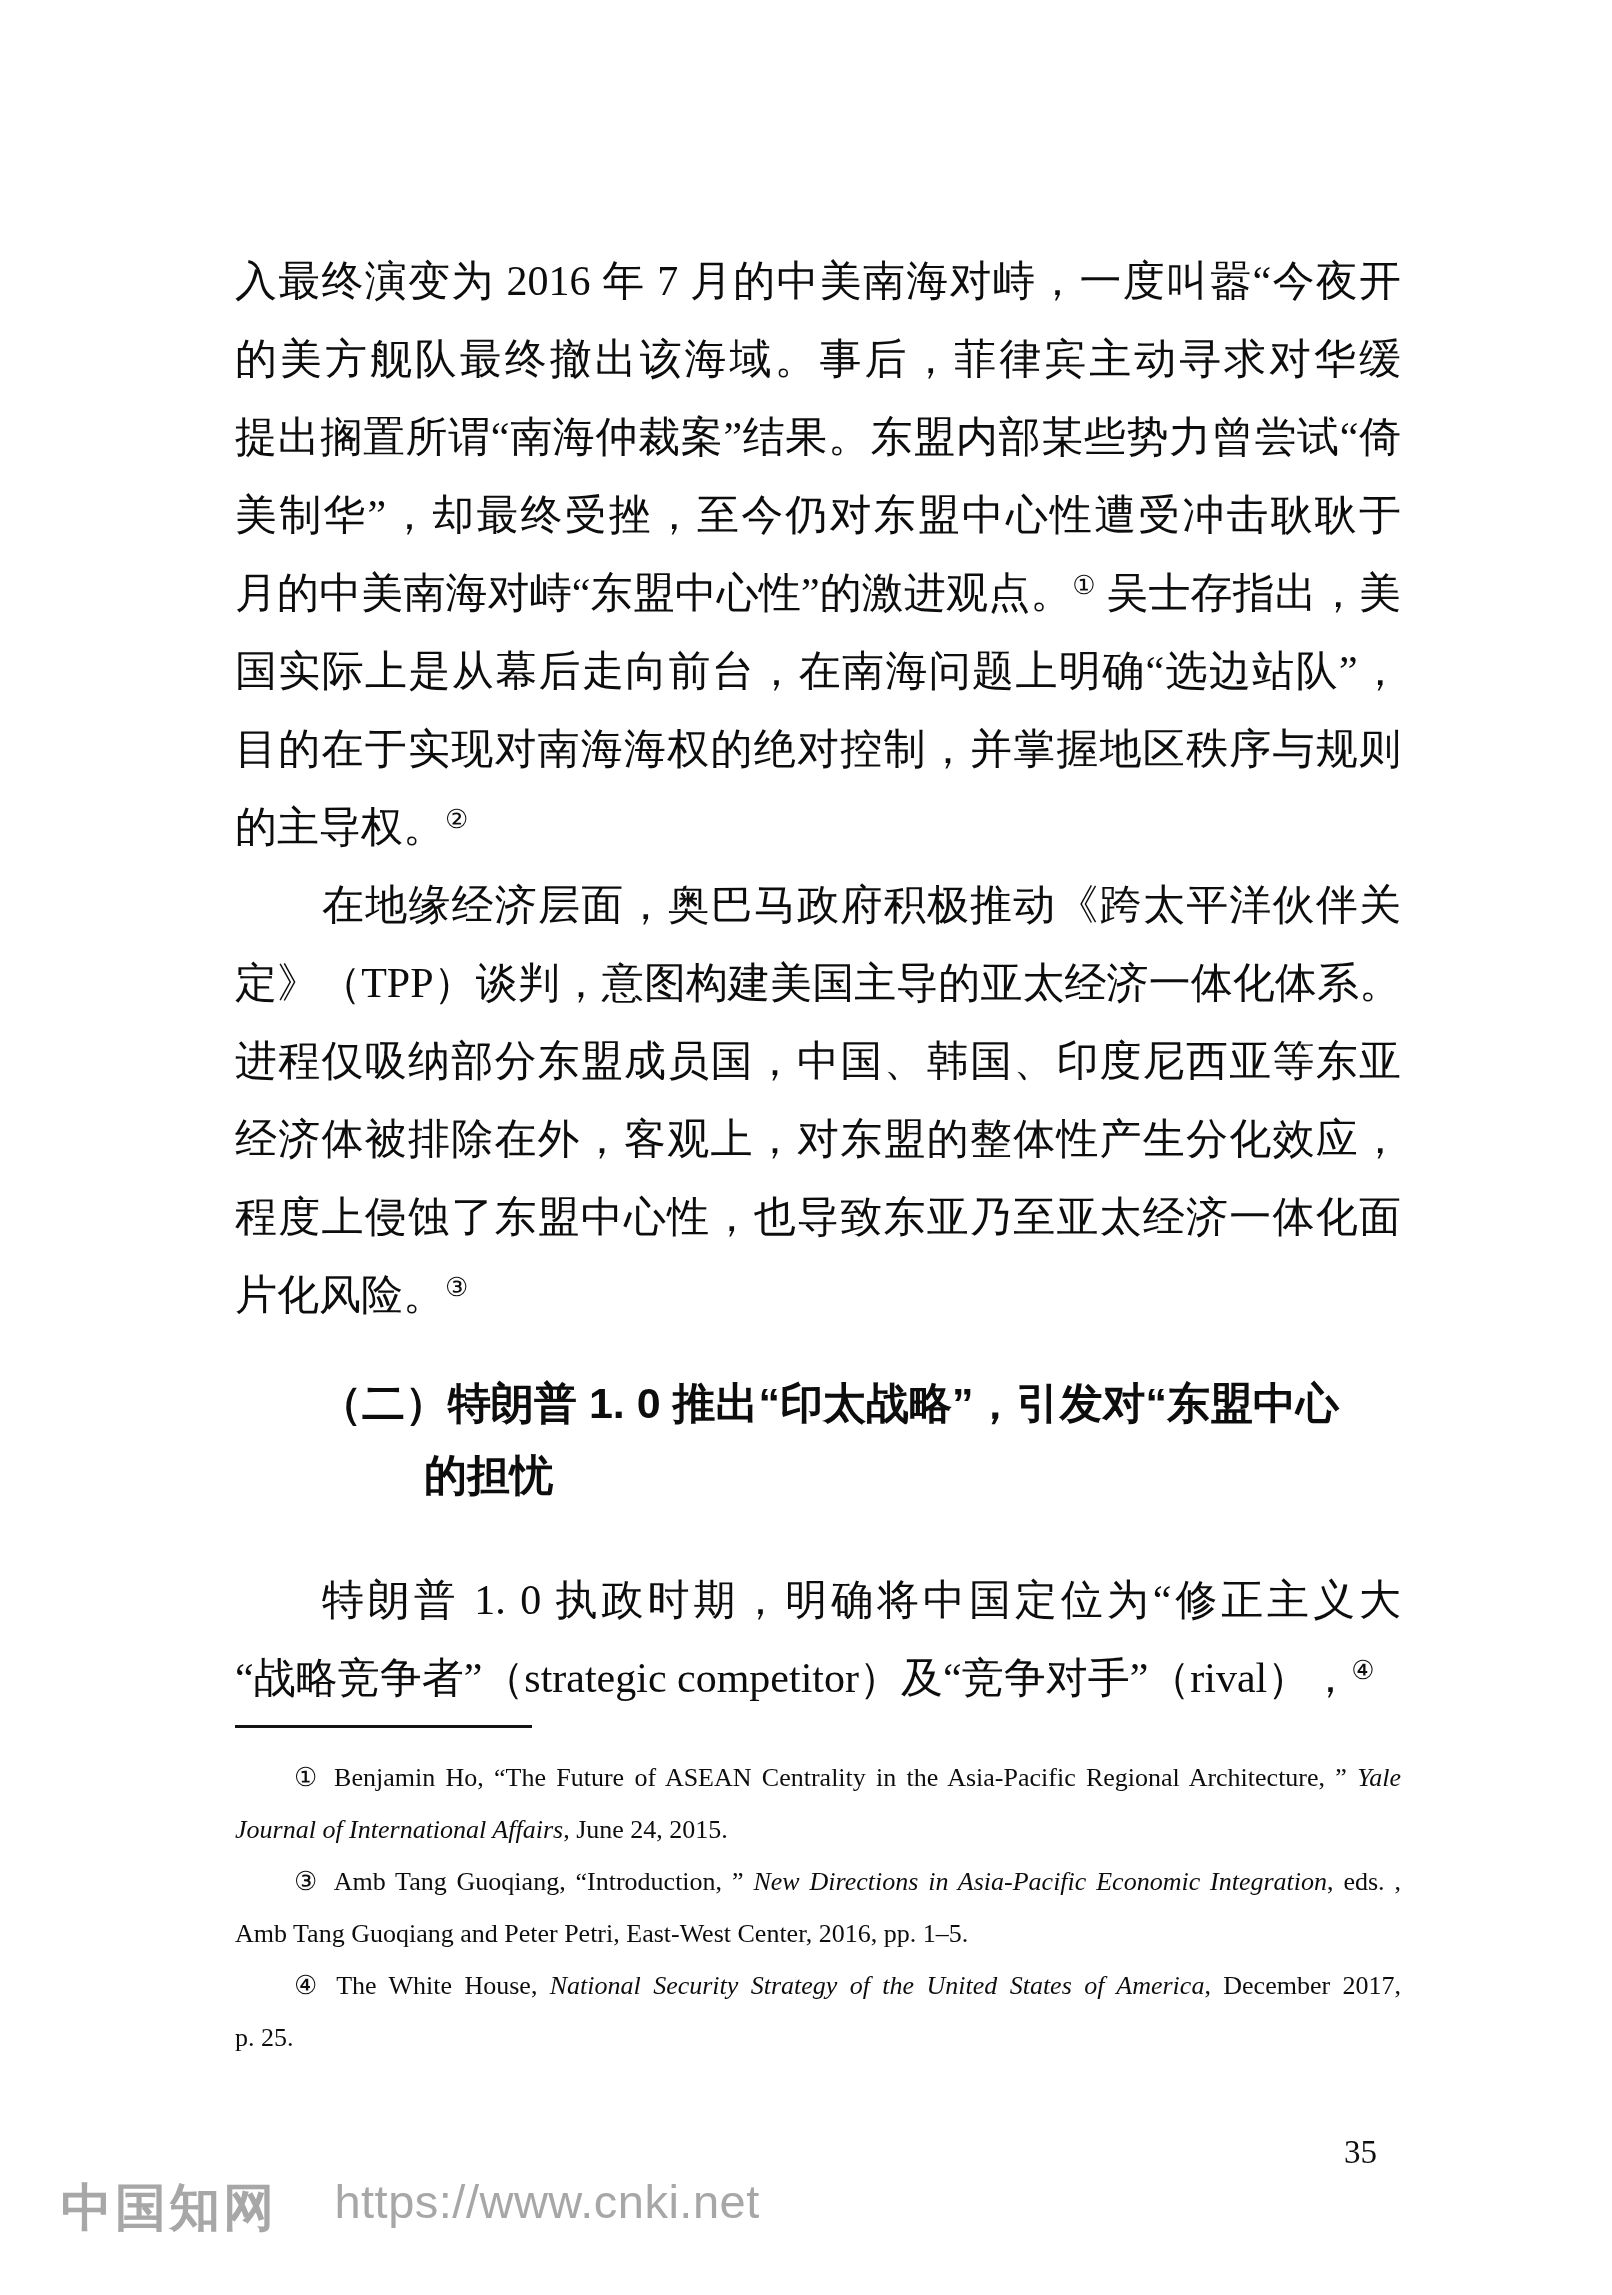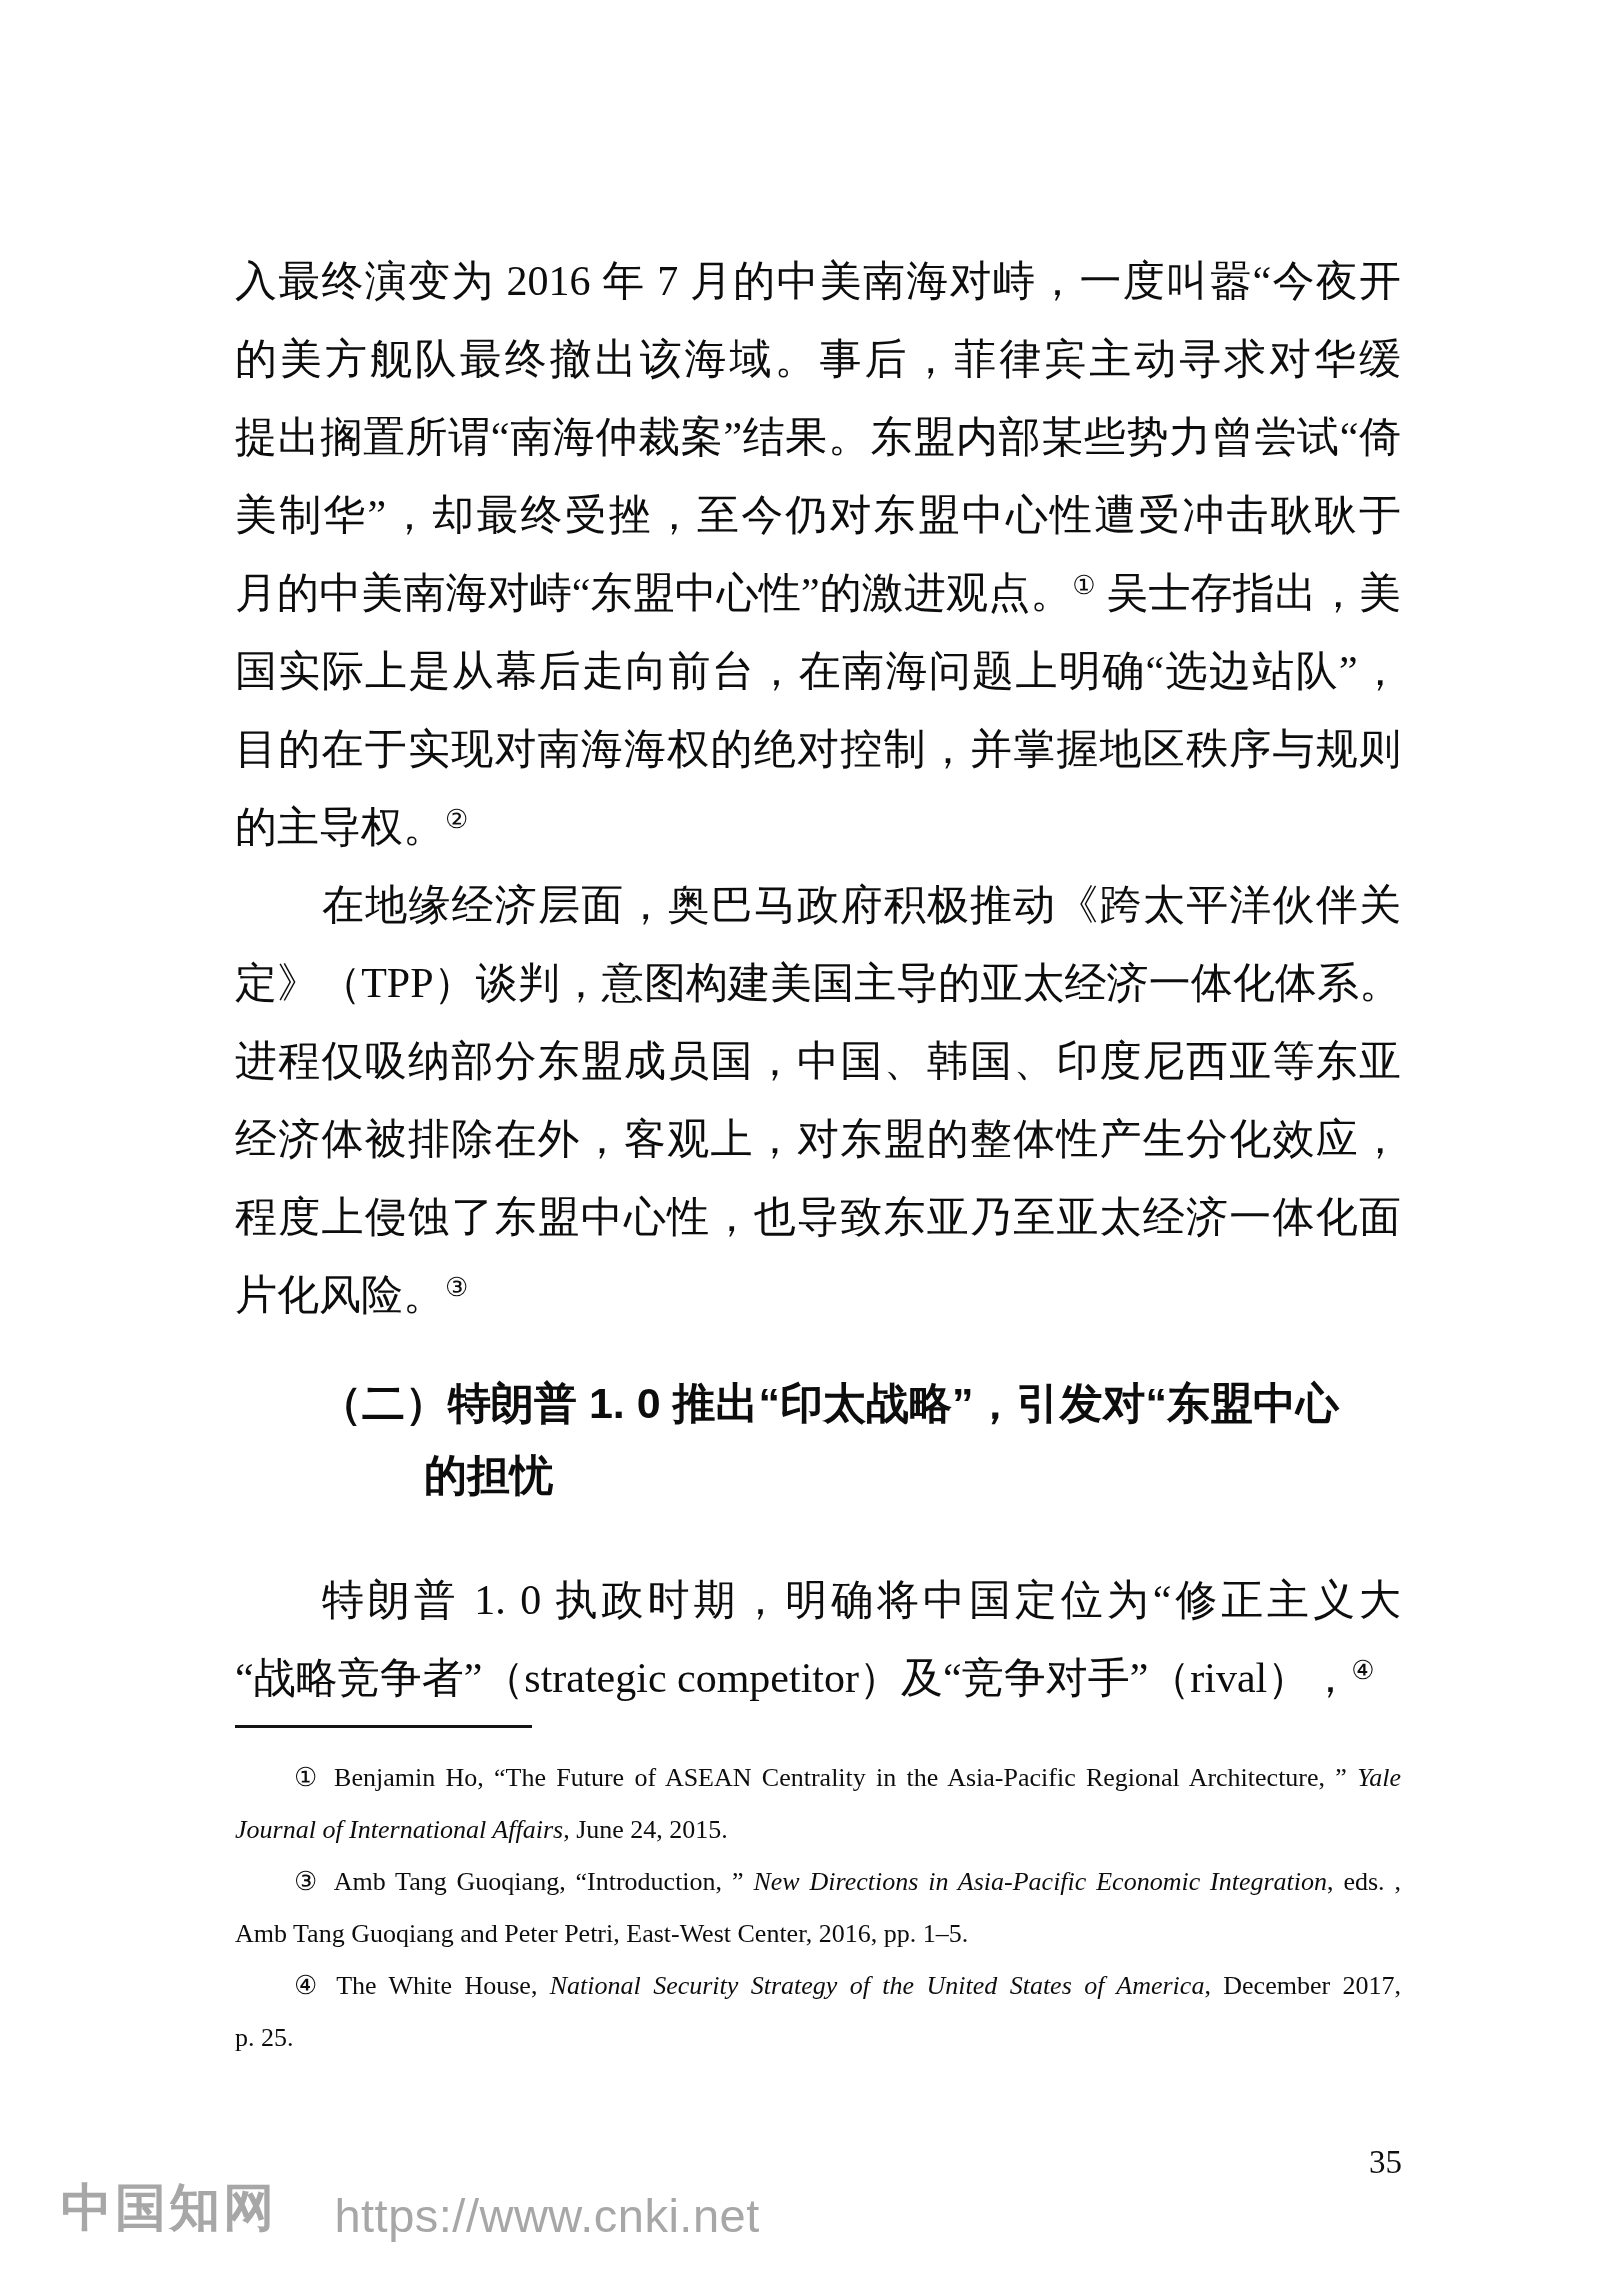--- a/index.html
+++ b/index.html
@@ -90,31 +90,30 @@
   }
   .fn-line.fn-indent { text-indent: 59px; }
   .fn-line i { font-style: italic; margin-top: 38px; }
 
   
   .page-number {
     position: absolute;
     left: 1344px;
     top: 2134px;
     width: 83px;
-    text-align: center;
+    text-align: left;
     font-size: 33px;
     line-height: 36px;
-    margin-top: 10px;
   }
   .watermark {
     position: absolute;
     left: 61px;
     top: 2174px;
     display: flex;
-    align-items: flex-end;
+    align-items: flex-start;
     gap: 57px;
     color: #a7a7a7;
     font-family: "Liberation Sans", "DejaVu Sans", sans-serif;
     user-select: none;
   }
   .wm-brand {
     font-size: 51px;
     letter-spacing: 3.1px;
     font-weight: bold;
   }

